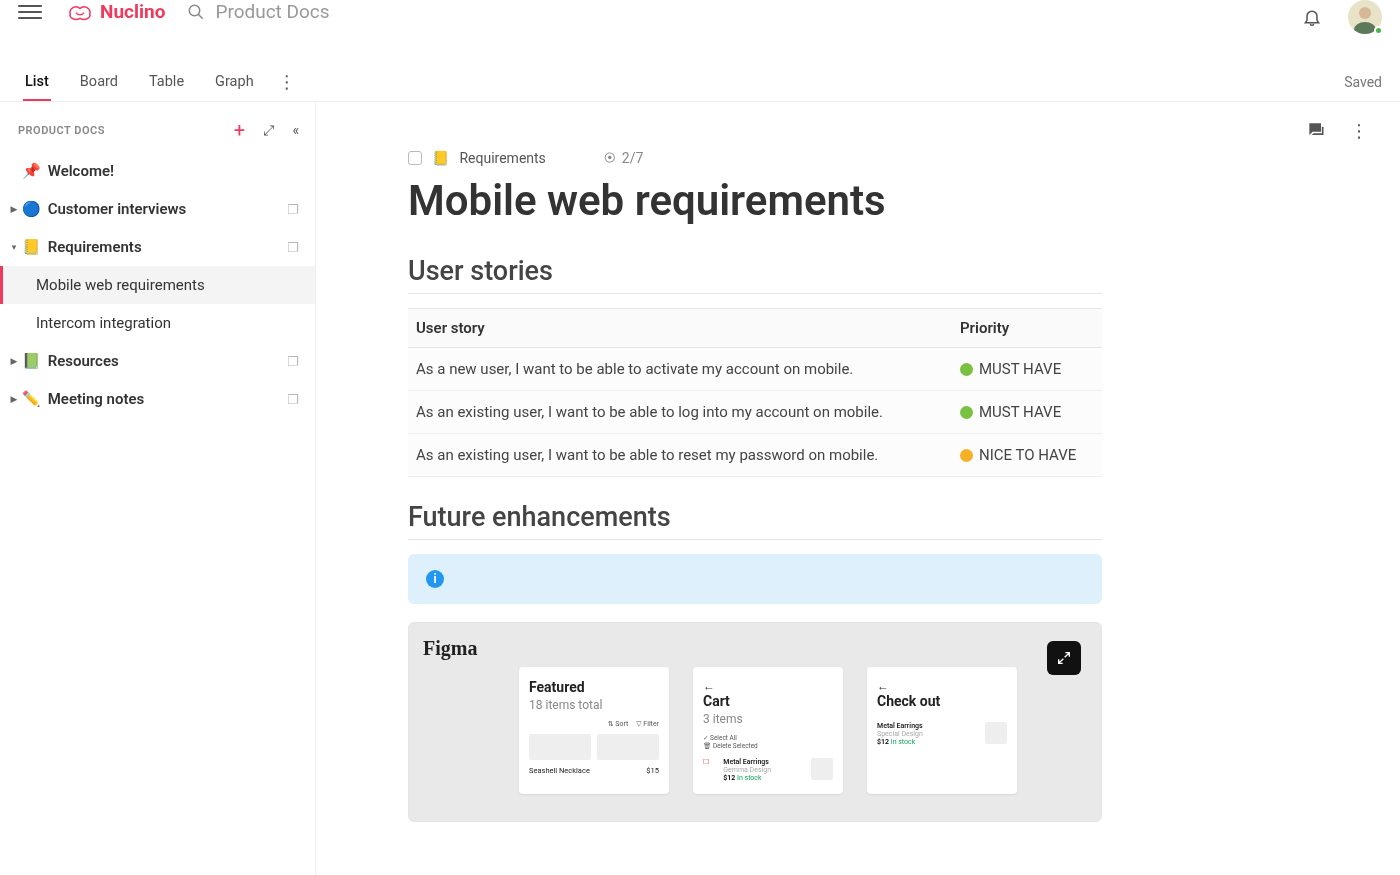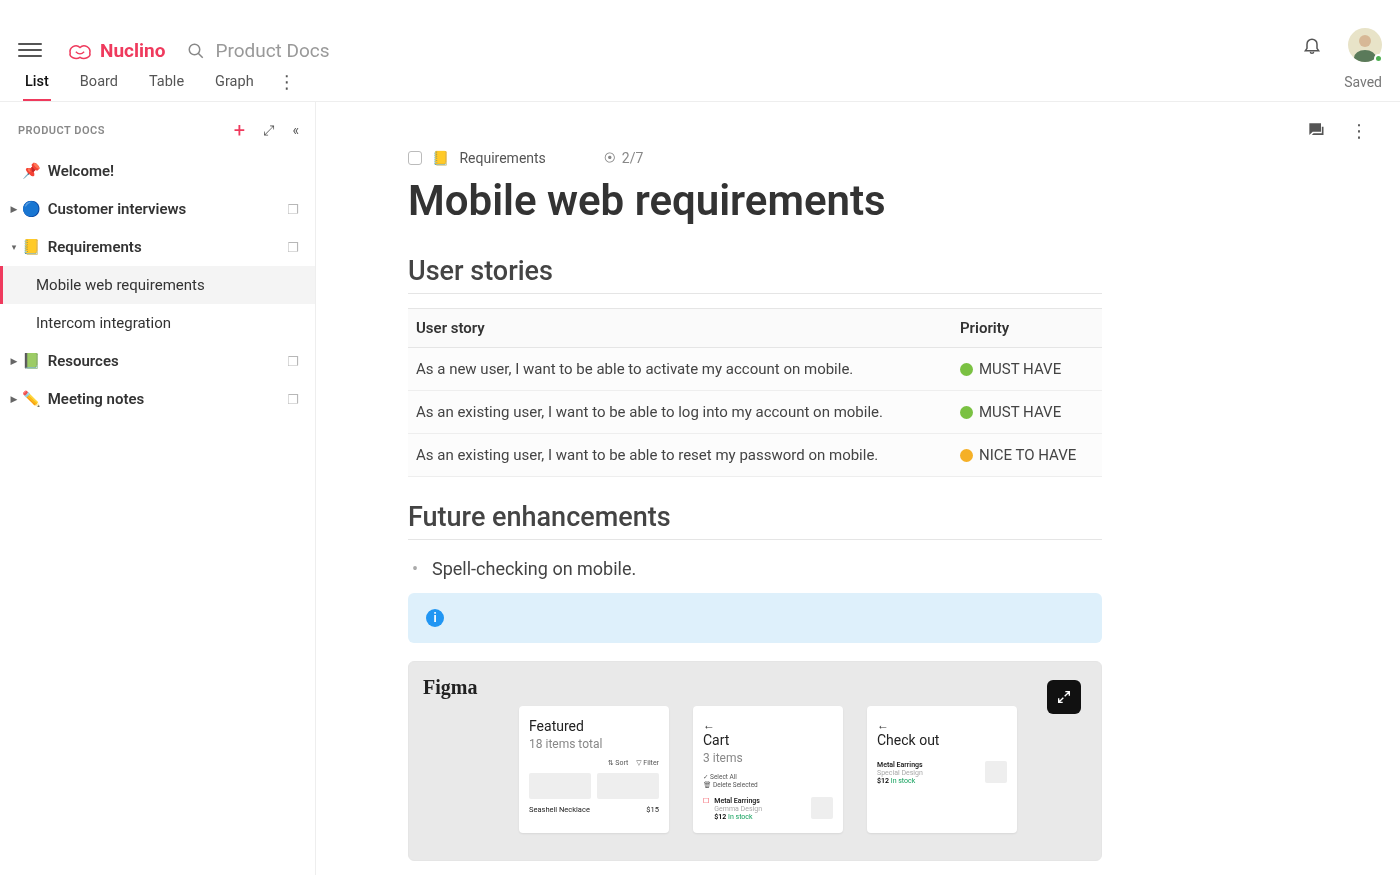--- a/index.html
+++ b/index.html
@@ -7,21 +7,21 @@
   font-family: -apple-system, BlinkMacSystemFont, "Segoe UI", Roboto, Helvetica, Arial, sans-serif;
   color: #222;
   background: #fff;
   width: 1400px;
   height: 875px;
   overflow: hidden;
 }
 .topbar {
   height: 62px;
   display: flex;
-  align-items: flex-end;
+  align-items: flex-start;
   padding: 0 18px;
 }
 .hamburger {
   width: 24px; height: 24px;
   display: flex; flex-direction: column; justify-content: center; gap: 4px;
   cursor: pointer;
   margin-right: 24px;
 }
 .hamburger span { height: 2px; background: #555; border-radius: 1px; }
 .logo {
@@ -207,29 +207,29 @@
   position: absolute; top: 18px; right: 20px;
   width: 34px; height: 34px; border-radius: 6px; background: #111;
   display: flex; align-items: center; justify-content: center; color: #fff;
 }
 .mock-row { display: flex; gap: 24px; padding: 44px 18px 0 110px; }
 .mock-card {
   width: 150px; background: #fff; border-radius: 4px;
   padding: 12px 10px; font-size: 9px; color: #222;
   box-shadow: 0 1px 2px rgba(0,0,0,0.08);
 }
-.mock-card h4 { font-size: 14px; font-weight: 400; margin-bottom: 3px; }
+.mock-card h4 { font-size: 14px; font-weight: 700; margin-bottom: 3px; }
 .mock-sub { font-size: 12px; color: #888; margin-bottom: 8px; }
 .mock-tiles { display: flex; gap: 6px; margin-bottom: 6px; }
 .mock-tile { flex: 1; height: 26px; background: #eee; border-radius: 2px; }
 .mock-line { font-size: 7.5px; display: flex; justify-content: space-between; margin-top: 4px; }
 .mock-filters { display: flex; justify-content: flex-end; gap: 8px; font-size: 7px; color: #555; }
 .mock-back { font-size: 12px; color: #333; }
 .mock-cart-opts { display: flex; justify-content: space-between; font-size: 6.5px; color: #555; margin: 4px 0 8px; flex-direction: column; }
-.mock-cart-item { display: flex; gap: 5px; font-size: 7px; align-items: flex-start; }
+.mock-cart-item { display: flex; gap: 14px; font-size: 7px; align-items: flex-start; }
 .mock-cart-img { width: 22px; height: 22px; background: #eee; border-radius: 2px; }
 .mock-price { color: #000; font-weight: 600; }
 .mock-stock { color: #12a05c; }
 .mock-red { color: #e23; }
 </style>
 </head>
 <body>
 
 <div class="topbar">
   <div class="hamburger">
@@ -365,23 +365,20 @@
             <td><span class="pri-dot pri-green"></span><span>MUST HAVE</span></td>
           </tr>
           <tr>
             <td>As an existing user, I want to be able to reset my password on mobile.</td>
             <td><span class="pri-dot pri-amber"></span><span>NICE TO HAVE</span></td>
           </tr>
         </tbody>
       </table>
 
       <h2 class="h2sec">Future enhancements</h2>
-      <ul class="bullet-list">
-        <li>Spell-checking on mobile.</li>
-      </ul>
 
       <div class="callout">
         <span class="callout-icon">i</span>
       </div>
 
       <div class="figma-embed">
         <div class="figma-head">Figma</div>
         <div class="figma-expand">
           <svg width="16" height="16" viewBox="0 0 24 24" fill="none" stroke="#fff" stroke-width="2">
               <path d="M4 14v6h6M20 10V4h-6M4 20l7-7M20 4l-7 7"></path>

